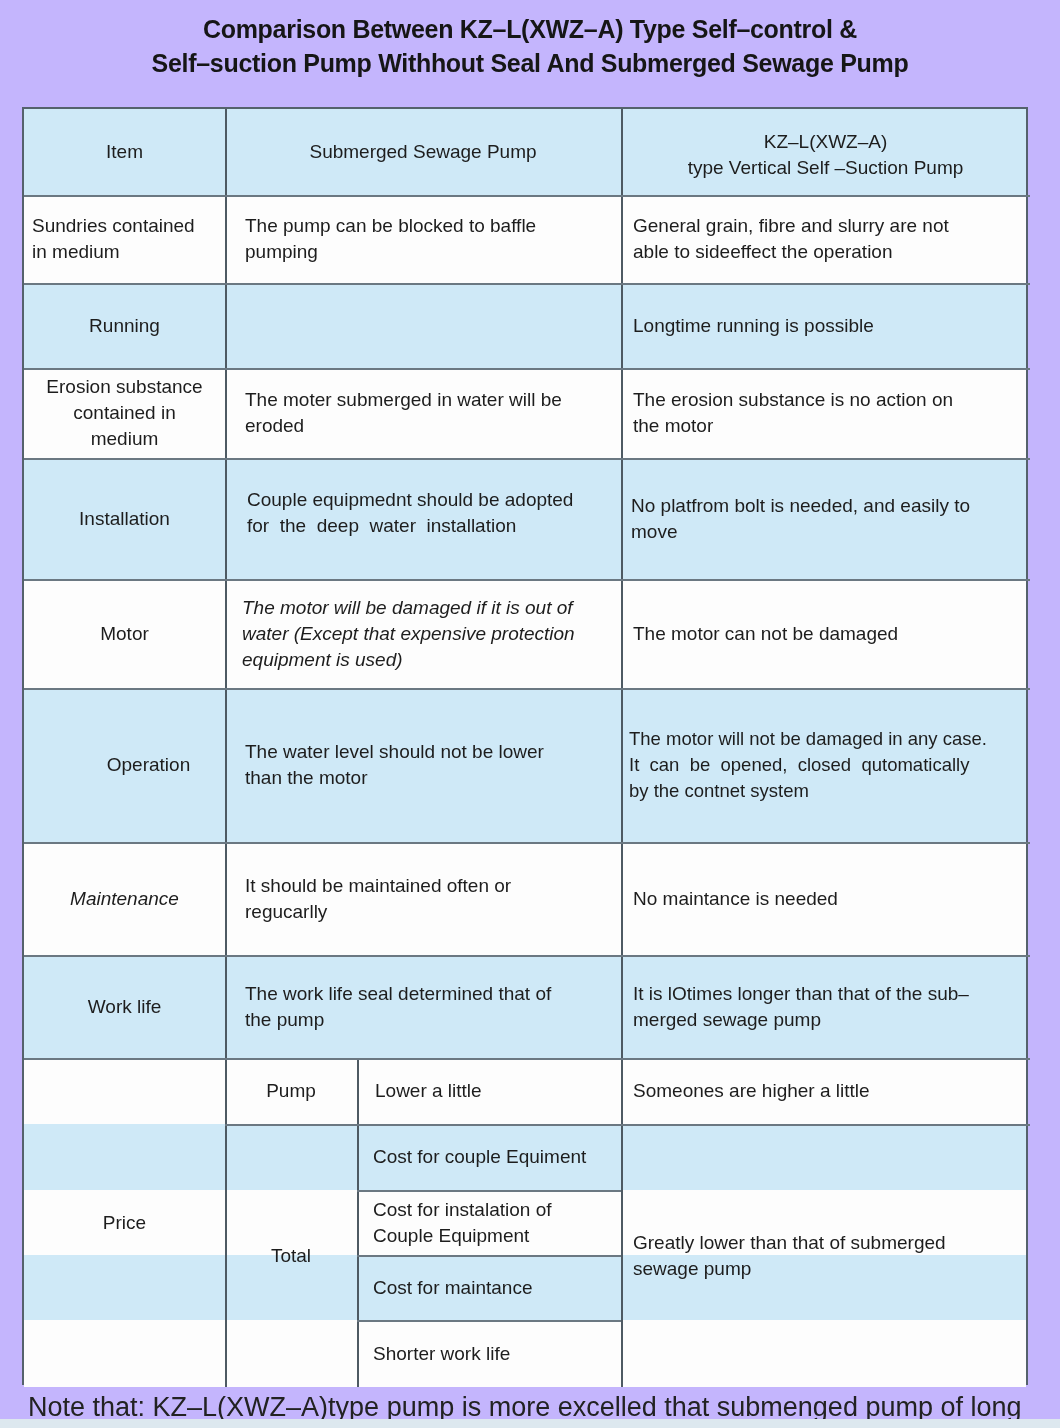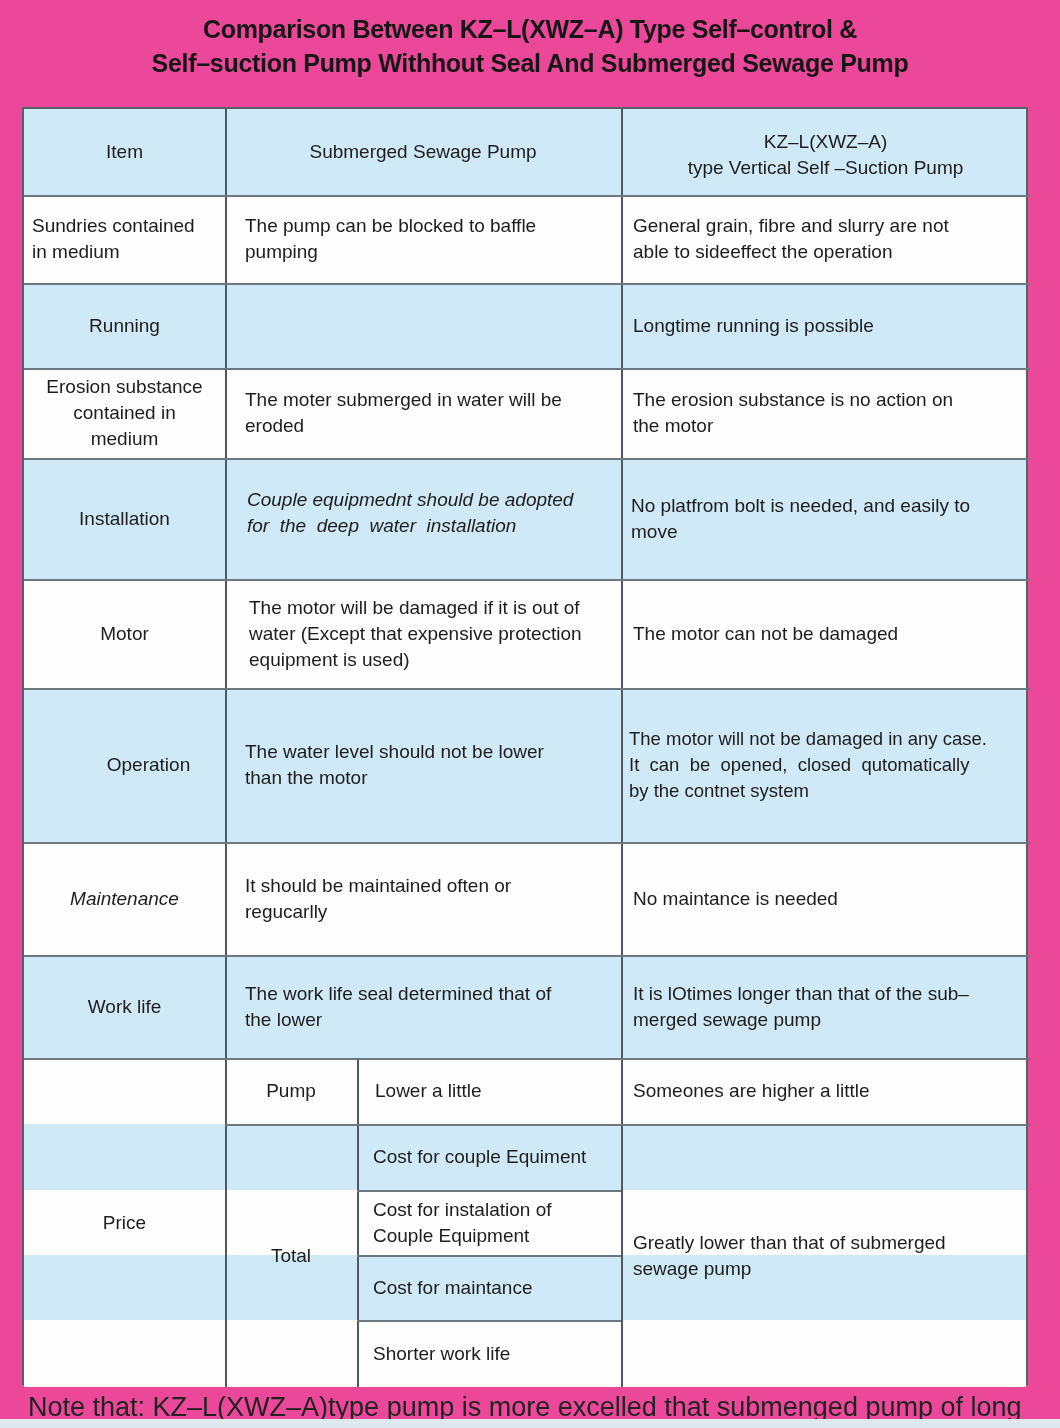--- a/index.html
+++ b/index.html
@@ -4,21 +4,21 @@
 <style>
   * { margin: 0; padding: 0; box-sizing: border-box; }
   html, body { background: #ffffff; }
   body {
     width: 1060px; height: 1428px;
     font-family: "Liberation Sans", sans-serif;
     color: #1d1d1d;
     position: relative;
     overflow: hidden;
   }
-  .page { position: absolute; inset: 0; background: #ec4899; }
+  .page { position: absolute; inset: 0; background: #c4b5fd; }
 
   .title-block { position: absolute; top: 12px; left: 0; width: 1060px; text-align: center; }
   .title-line {
     font-size: 25px; font-weight: 700; letter-spacing: -0.3px;
     line-height: 34px; color: #161616;
   }
 
   .cmp-table {
     position: absolute; left: 22px; top: 107px;
     width: 1006px; height: 1278px;
@@ -109,46 +109,46 @@
 
     <div class="cell center" style="left:0; top:259px; width:201px; height:90px;">Erosion substance
 contained in
 medium</div>
     <div class="cell left" style="left:221px; top:259px; width:376px; height:90px;">The moter submerged in water will be
 eroded</div>
     <div class="cell left" style="left:609px; top:259px; width:397px; height:90px;">The erosion substance is no action on
 the motor</div>
 
     <div class="cell center" style="left:0; top:349px; width:201px; height:121px;">Installation</div>
-    <div class="cell left" style="left:223px; top:349px; width:374px; height:109px;font-style:italic;">Couple equipmednt should be adopted
+    <div class="cell left" style="left:223px; top:349px; width:374px; height:109px;">Couple equipmednt should be adopted
 for  the  deep  water  installation</div>
     <div class="cell left" style="left:607px; top:349px; width:399px; height:121px;">No platfrom bolt is needed, and easily to
 move</div>
 
     <div class="cell center" style="left:0; top:470px; width:201px; height:109px;">Motor</div>
-    <div class="cell left" style="left:225px; top:470px; width:379px; height:109px;">The motor will be damaged if it is out of
+    <div class="cell left" style="left:218px; top:470px; width:379px; height:109px;font-style:italic;">The motor will be damaged if it is out of
 water (Except that expensive protection
 equipment is used)</div>
     <div class="cell left" style="left:609px; top:470px; width:397px; height:109px;">The motor can not be damaged</div>
 
     <div class="cell center" style="left:0; top:579px; width:201px; height:154px;padding-left:48px;">Operation</div>
     <div class="cell left" style="left:221px; top:579px; width:376px; height:154px;">The water level should not be lower
 than the motor</div>
     <div class="cell left" style="left:605px; top:579px; width:401px; height:154px; font-size:18.5px;">The motor will not be damaged in any case.
 It  can  be  opened,  closed  qutomatically
 by the contnet system</div>
 
     <div class="cell center" style="left:0; top:733px; width:201px; height:113px;font-style:italic;">Maintenance</div>
     <div class="cell left" style="left:221px; top:733px; width:376px; height:113px;">It should be maintained often or
 regucarlly</div>
     <div class="cell left" style="left:609px; top:733px; width:397px; height:113px;">No maintance is needed</div>
 
     <div class="cell center" style="left:0; top:846px; width:201px; height:103px;">Work life</div>
     <div class="cell left" style="left:221px; top:846px; width:376px; height:103px;">The work life seal determined that of
-the lower</div>
+the pump</div>
     <div class="cell left" style="left:609px; top:846px; width:397px; height:103px;">It is lOtimes longer than that of the sub–
 merged sewage pump</div>
 
     <div class="cell center" style="left:0; top:949px; width:201px; height:329px;">Price</div>
 
     <div class="cell center" style="left:201px; top:949px; width:132px; height:66px;">Pump</div>
     <div class="cell left" style="left:351px; top:949px; width:246px; height:66px;">Lower a little</div>
     <div class="cell left" style="left:609px; top:949px; width:397px; height:66px;">Someones are higher a little</div>
 
     <div class="cell center" style="left:201px; top:1015px; width:132px; height:263px;">Total</div>

